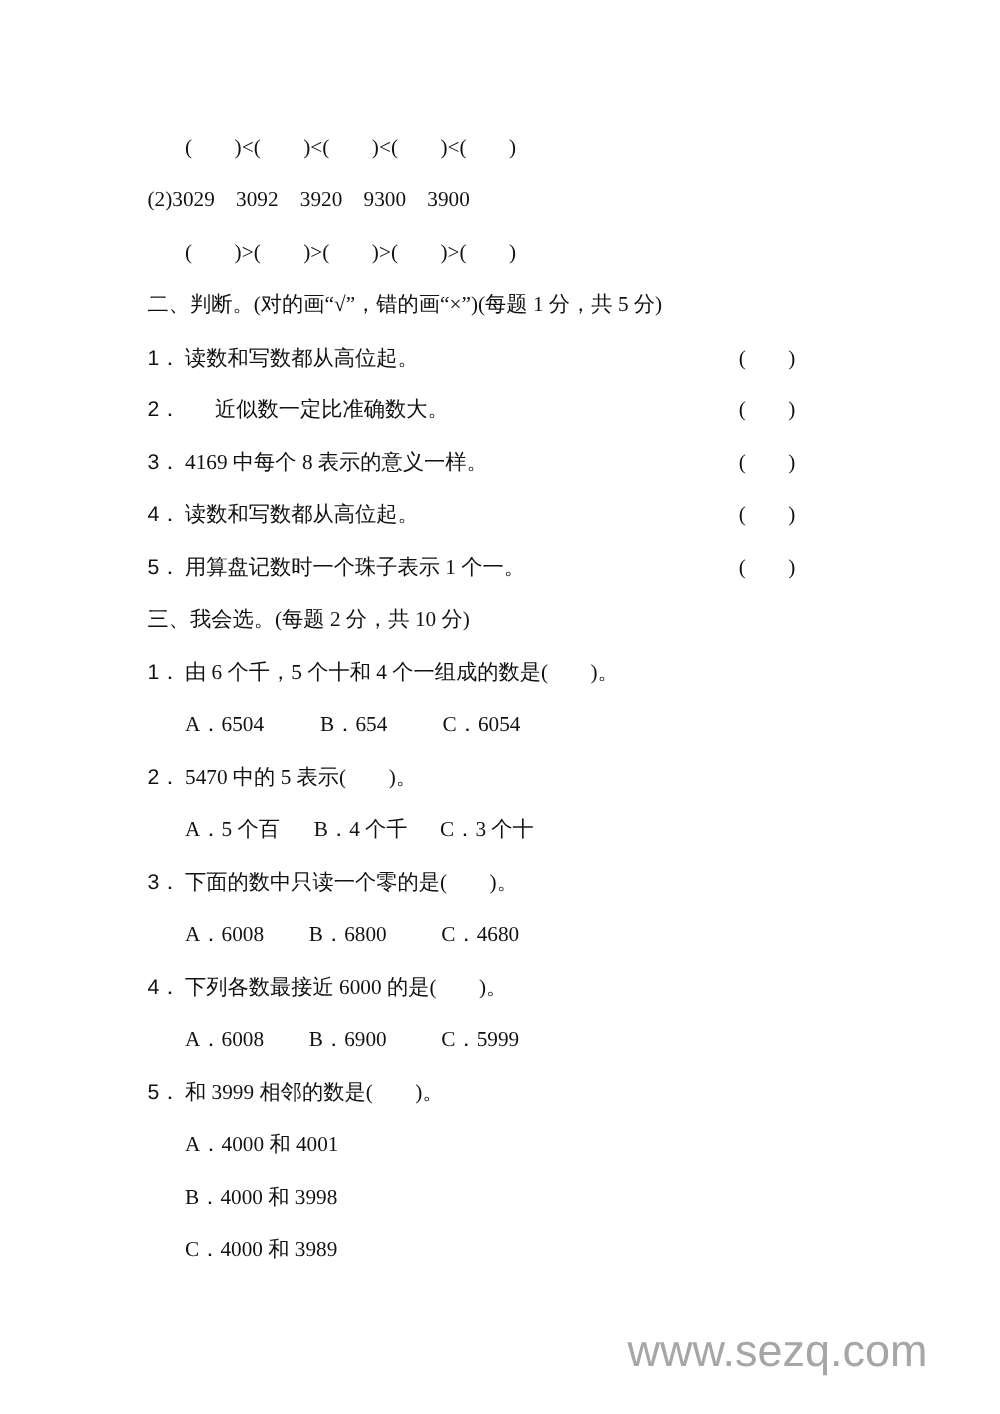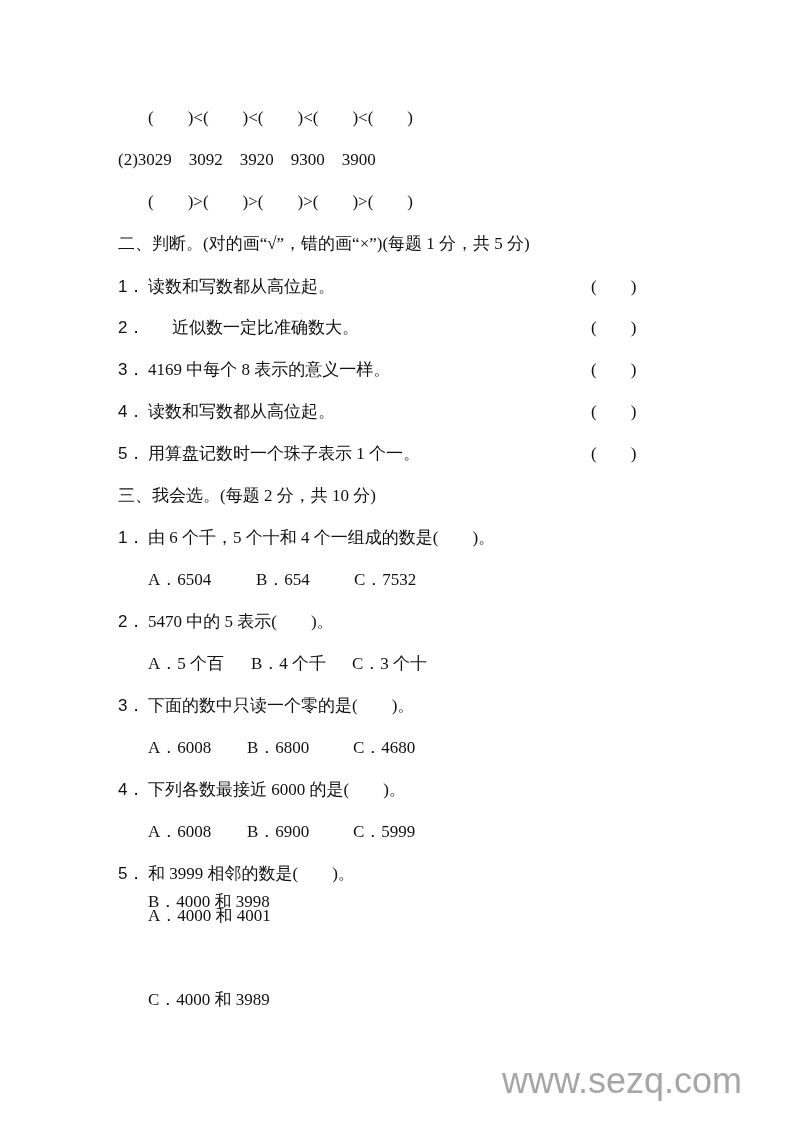--- a/index.html
+++ b/index.html
@@ -53,21 +53,21 @@
   <span class="paren-blank" style="left:591px; top:444px;">(　　)</span>
 </div>
 
 <div class="line" style="left:118px; top:486px;">三、我会选。(每题 2 分，共 10 分)</div>
 
 <div>
   <span class="line num" style="left:118px; top:528px;">1．</span>
   <span class="line" style="left:148px; top:528px;">由 6 个千，5 个十和 4 个一组成的数是(　　)。</span>
   <span class="line" style="left:148px; top:570px;">A．6504</span>
   <span class="line" style="left:256px; top:570px;">B．654</span>
-  <span class="line" style="left:354px; top:570px;">C．7532</span>
+  <span class="line" style="left:354px; top:570px;">C．6054</span>
 </div>
 
 <div>
   <span class="line num" style="left:118px; top:612px;">2．</span>
   <span class="line" style="left:148px; top:612px;">5470 中的 5 表示(　　)。</span>
   <span class="line" style="left:148px; top:654px;">A．5 个百</span>
   <span class="line" style="left:251px; top:654px;">B．4 个千</span>
   <span class="line" style="left:352px; top:654px;">C．3 个十</span>
 </div>
 
@@ -84,17 +84,17 @@
   <span class="line" style="left:148px; top:780px;">下列各数最接近 6000 的是(　　)。</span>
   <span class="line" style="left:148px; top:822px;">A．6008</span>
   <span class="line" style="left:247px; top:822px;">B．6900</span>
   <span class="line" style="left:353px; top:822px;">C．5999</span>
 </div>
 
 <div>
   <span class="line num" style="left:118px; top:864px;">5．</span>
   <span class="line" style="left:148px; top:864px;">和 3999 相邻的数是(　　)。</span>
   <span class="line" style="left:148px; top:906px;">A．4000 和 4001</span>
-  <span class="line" style="left:148px; top:892px;">B．4000 和 3998</span>
+  <span class="line" style="left:148px; top:948px;">B．4000 和 3998</span>
   <span class="line" style="left:148px; top:990px;">C．4000 和 3989</span>
 </div>
 
 <div class="watermark">www.sezq.com</div>
 
 </body></html>

